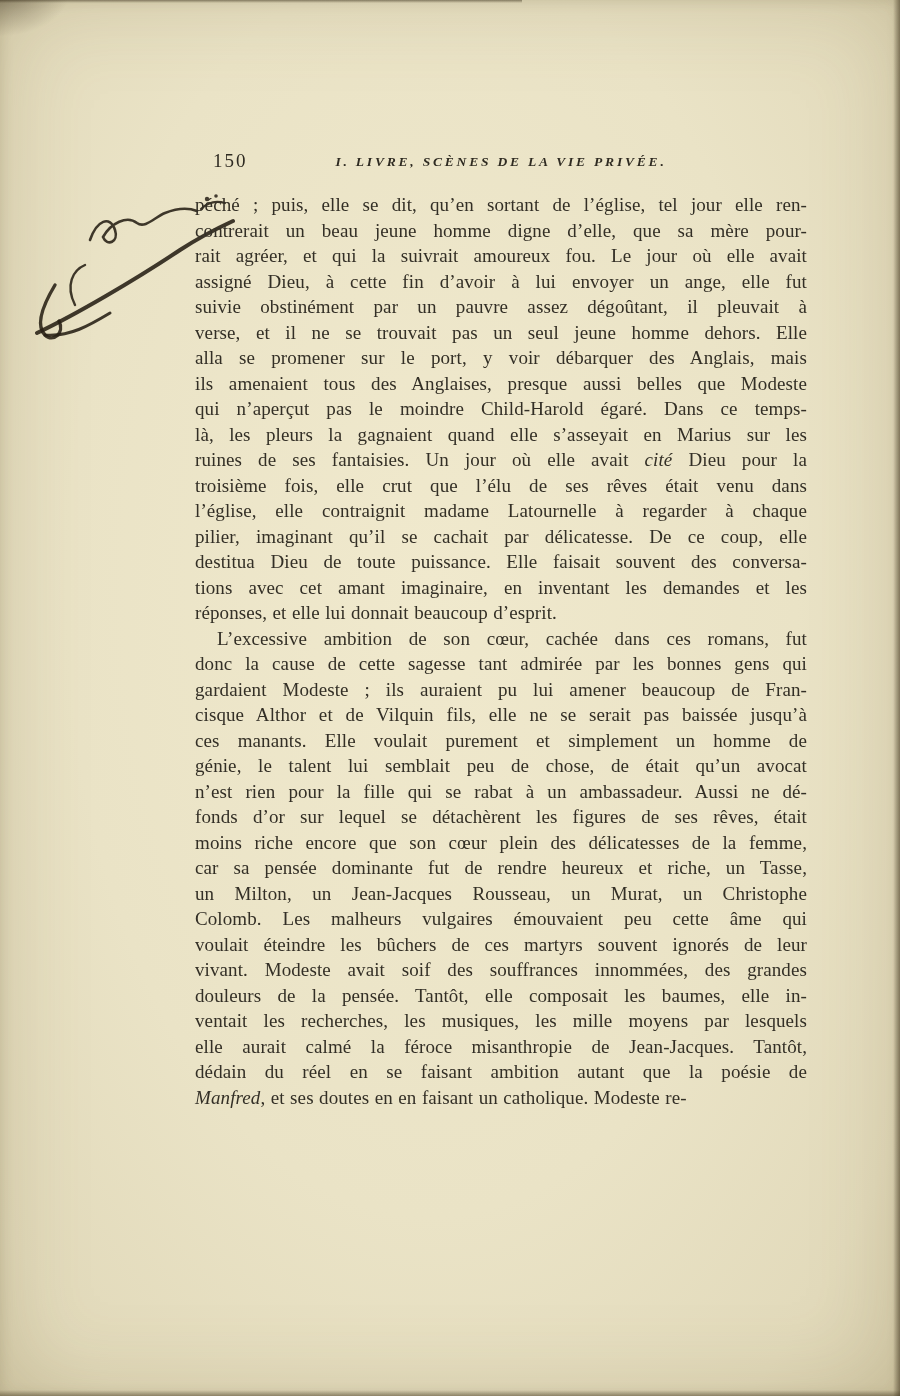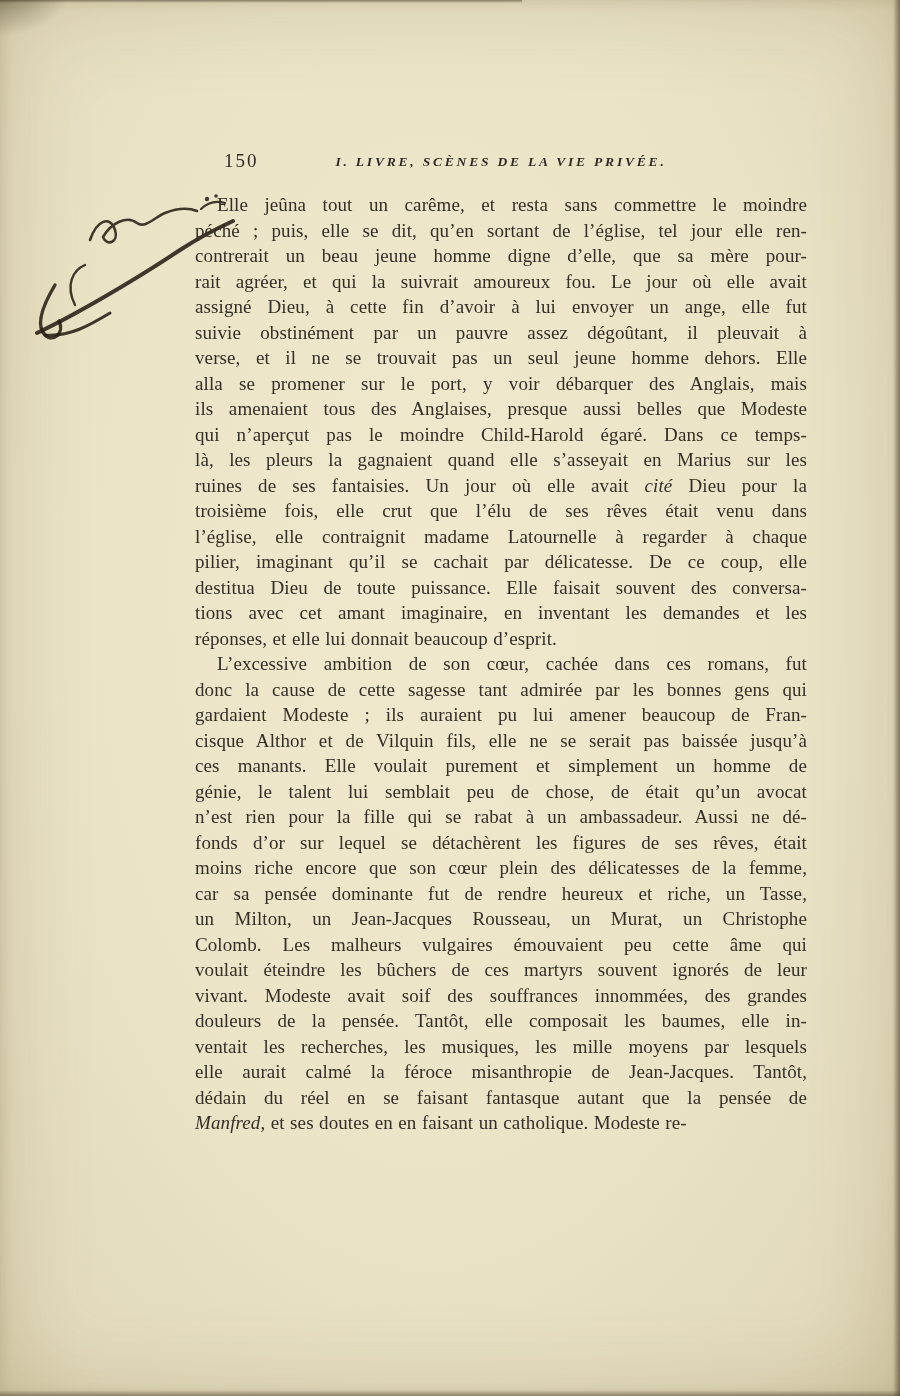--- a/index.html
+++ b/index.html
@@ -34,21 +34,21 @@
   }
   .corner-tl {
     position: absolute; top: -18px; left: -20px; width: 90px; height: 55px;
     background: radial-gradient(ellipse at 20% 20%, rgba(50,40,22,0.45), rgba(50,40,22,0) 70%);
   }
   
   .header {
     position: absolute; left: 195px; top: 150px; width: 612px; height: 26px;
   }
   .pagenum {
-    position: absolute; left: 29px; top: 0;
+    position: absolute; left: 18px; top: 0;
     font-size: 19px; letter-spacing: 2px; text-align: right;
   }
   .running {
     display: block; text-align: center; padding-top: 4px;
     font-size: 13.5px; font-weight: 700; letter-spacing: 2.8px; font-style: italic;
   }
   
   .text-block {
     position: absolute; left: 195px; top: 192px; width: 612px;
     font-size: 19px; line-height: 25.5px;
@@ -84,21 +84,20 @@
     <path d="M60,120 C50,100 58,85 70,80" stroke-width="2.4"></path>
   </svg>
 
   <div class="header">
     <span class="pagenum">150</span>
     <span class="running">I. LIVRE, SCÈNES DE LA VIE PRIVÉE.</span>
   </div>
 
   <div class="text-block">
       <div class="paragraph">
-        <div class="line indent"><span>Elle jeûna tout un carême, et resta sans commettre le moindre</span></div>
         <div class="line"><span>péché ; puis, elle se dit, qu’en sortant de l’église, tel jour elle ren-</span></div>
         <div class="line"><span>contrerait un beau jeune homme digne d’elle, que sa mère pour-</span></div>
         <div class="line"><span>rait agréer, et qui la suivrait amoureux fou. Le jour où elle avait</span></div>
         <div class="line"><span>assigné Dieu, à cette fin d’avoir à lui envoyer un ange, elle fut</span></div>
         <div class="line"><span>suivie obstinément par un pauvre assez dégoûtant, il pleuvait à</span></div>
         <div class="line"><span>verse, et il ne se trouvait pas un seul jeune homme dehors. Elle</span></div>
         <div class="line"><span>alla se promener sur le port, y voir débarquer des Anglais, mais</span></div>
         <div class="line"><span>ils amenaient tous des Anglaises, presque aussi belles que Modeste</span></div>
         <div class="line"><span>qui n’aperçut pas le moindre Child-Harold égaré. Dans ce temps-</span></div>
         <div class="line"><span>là, les pleurs la gagnaient quand elle s’asseyait en Marius sur les</span></div>
@@ -121,21 +120,21 @@
         <div class="line"><span>fonds d’or sur lequel se détachèrent les figures de ses rêves, était</span></div>
         <div class="line"><span>moins riche encore que son cœur plein des délicatesses de la femme,</span></div>
         <div class="line"><span>car sa pensée dominante fut de rendre heureux et riche, un Tasse,</span></div>
         <div class="line"><span>un Milton, un Jean-Jacques Rousseau, un Murat, un Christophe</span></div>
         <div class="line"><span>Colomb. Les malheurs vulgaires émouvaient peu cette âme qui</span></div>
         <div class="line"><span>voulait éteindre les bûchers de ces martyrs souvent ignorés de leur</span></div>
         <div class="line"><span>vivant. Modeste avait soif des souffrances innommées, des grandes</span></div>
         <div class="line"><span>douleurs de la pensée. Tantôt, elle composait les baumes, elle in-</span></div>
         <div class="line"><span>ventait les recherches, les musiques, les mille moyens par lesquels</span></div>
         <div class="line"><span>elle aurait calmé la féroce misanthropie de Jean-Jacques. Tantôt,</span></div>
-        <div class="line"><span>dédain du réel en se faisant fantasque autant que la pensée de</span></div>
+        <div class="line"><span>dédain du réel en se faisant ambition autant que la poésie de</span></div>
         <div class="line last"><i>Manfred</i><span>, et ses doutes en en faisant un catholique. Modeste re-</span></div>
       </div>
     </div>
 
   <div class="vignette"></div>
   <div class="corner-tl"></div>
   <div class="edge-top"></div>
   <div class="edge-right"></div>
   <div class="edge-bottom"></div>
 </div>

